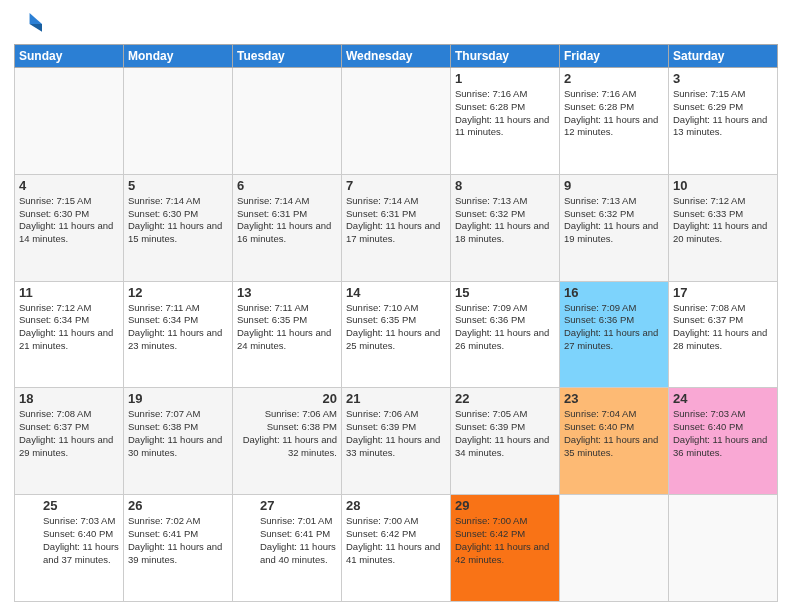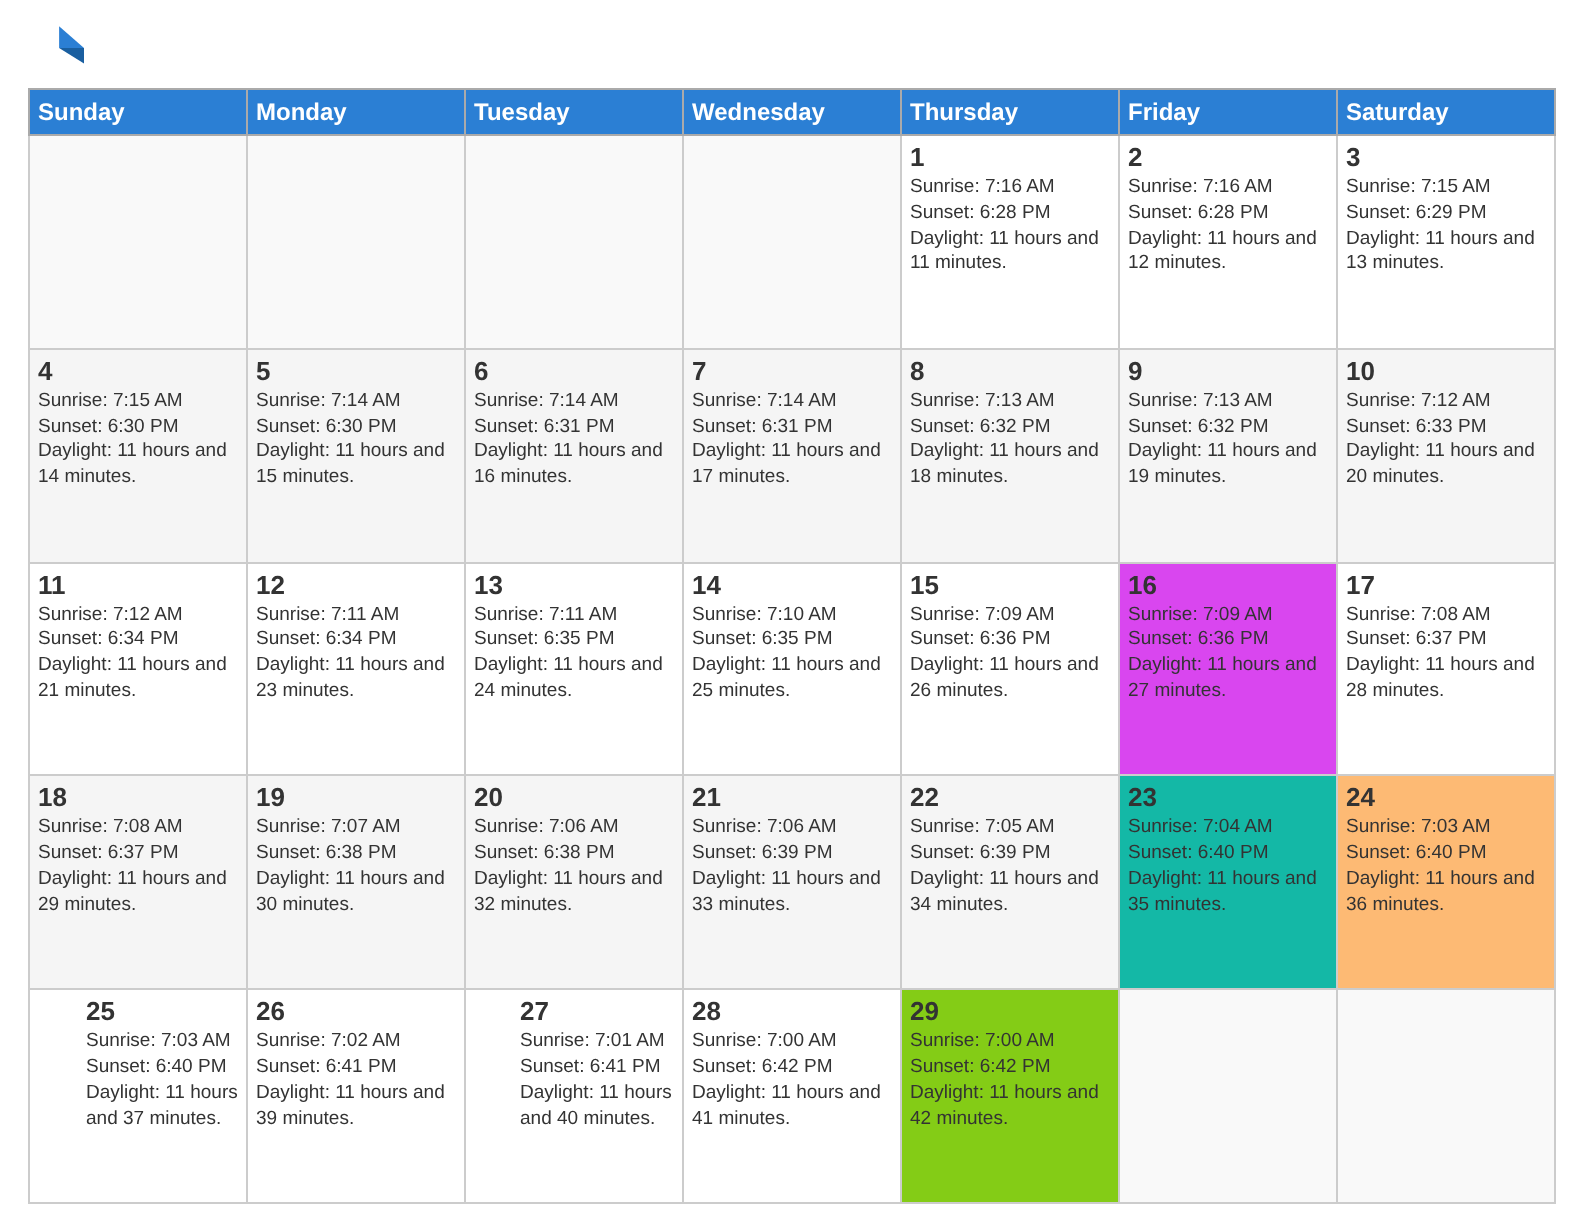--- a/index.html
+++ b/index.html
@@ -229,21 +229,21 @@
             <div class="day-info" style="white-space: pre-line;">Sunrise: 7:10 AM
 Sunset: 6:35 PM
 Daylight: 11 hours and 25 minutes.</div>
           </td>
           <td style="background: rgb(255, 255, 255);">
             <div class="day-number">15</div>
             <div class="day-info" style="white-space: pre-line;">Sunrise: 7:09 AM
 Sunset: 6:36 PM
 Daylight: 11 hours and 26 minutes.</div>
           </td>
-          <td style="background: #d946ef;">
+          <td style="background: #7dd3fc;">
             <div class="day-number">16</div>
             <div class="day-info" style="white-space: pre-line;">Sunrise: 7:09 AM
 Sunset: 6:36 PM
 Daylight: 11 hours and 27 minutes.</div>
           </td>
           <td style="background: rgb(255, 255, 255);">
             <div class="day-number">17</div>
             <div class="day-info" style="white-space: pre-line;">Sunrise: 7:08 AM
 Sunset: 6:37 PM
 Daylight: 11 hours and 28 minutes.</div>
@@ -255,45 +255,45 @@
             <div class="day-info" style="white-space: pre-line;">Sunrise: 7:08 AM
 Sunset: 6:37 PM
 Daylight: 11 hours and 29 minutes.</div>
           </td>
           <td style="background: rgb(245, 245, 245);">
             <div class="day-number">19</div>
             <div class="day-info" style="white-space: pre-line;">Sunrise: 7:07 AM
 Sunset: 6:38 PM
 Daylight: 11 hours and 30 minutes.</div>
           </td>
-          <td style="background: rgb(245, 245, 245);">
+          <td style="background: rgb(245, 245, 245); text-align: right;">
             <div class="day-number">20</div>
             <div class="day-info" style="white-space: pre-line;">Sunrise: 7:06 AM
 Sunset: 6:38 PM
 Daylight: 11 hours and 32 minutes.</div>
           </td>
           <td style="background: rgb(245, 245, 245);">
             <div class="day-number">21</div>
             <div class="day-info" style="white-space: pre-line;">Sunrise: 7:06 AM
 Sunset: 6:39 PM
 Daylight: 11 hours and 33 minutes.</div>
           </td>
           <td style="background: rgb(245, 245, 245);">
             <div class="day-number">22</div>
             <div class="day-info" style="white-space: pre-line;">Sunrise: 7:05 AM
 Sunset: 6:39 PM
 Daylight: 11 hours and 34 minutes.</div>
           </td>
-          <td style="background: #14b8a6; margin-left: 40px;">
+          <td style="background: #fdba74; margin-left: 40px;">
             <div class="day-number">23</div>
             <div class="day-info" style="white-space: pre-line;">Sunrise: 7:04 AM
 Sunset: 6:40 PM
 Daylight: 11 hours and 35 minutes.</div>
           </td>
-          <td style="background: #fdba74; margin-top: 16px;">
+          <td style="background: #f9a8d4; margin-top: 16px;">
             <div class="day-number">24</div>
             <div class="day-info" style="white-space: pre-line;">Sunrise: 7:03 AM
 Sunset: 6:40 PM
 Daylight: 11 hours and 36 minutes.</div>
           </td>
         </tr>
         <tr>
           <td style="background: rgb(255, 255, 255); padding-left: 28px;">
             <div class="day-number">25</div>
             <div class="day-info" style="white-space: pre-line;">Sunrise: 7:03 AM
@@ -311,21 +311,21 @@
             <div class="day-info" style="white-space: pre-line;">Sunrise: 7:01 AM
 Sunset: 6:41 PM
 Daylight: 11 hours and 40 minutes.</div>
           </td>
           <td style="background: rgb(255, 255, 255);">
             <div class="day-number">28</div>
             <div class="day-info" style="white-space: pre-line;">Sunrise: 7:00 AM
 Sunset: 6:42 PM
 Daylight: 11 hours and 41 minutes.</div>
           </td>
-          <td style="background: #84cc16;">
+          <td style="background: #f97316;">
             <div class="day-number">29</div>
             <div class="day-info" style="white-space: pre-line;">Sunrise: 7:00 AM
 Sunset: 6:42 PM
 Daylight: 11 hours and 42 minutes.</div>
           </td>
           <td class="empty" style="background: rgb(249, 249, 249);"></td>
           <td class="empty" style="background: rgb(249, 249, 249);"></td>
         </tr>
       </tbody>
   </table>

